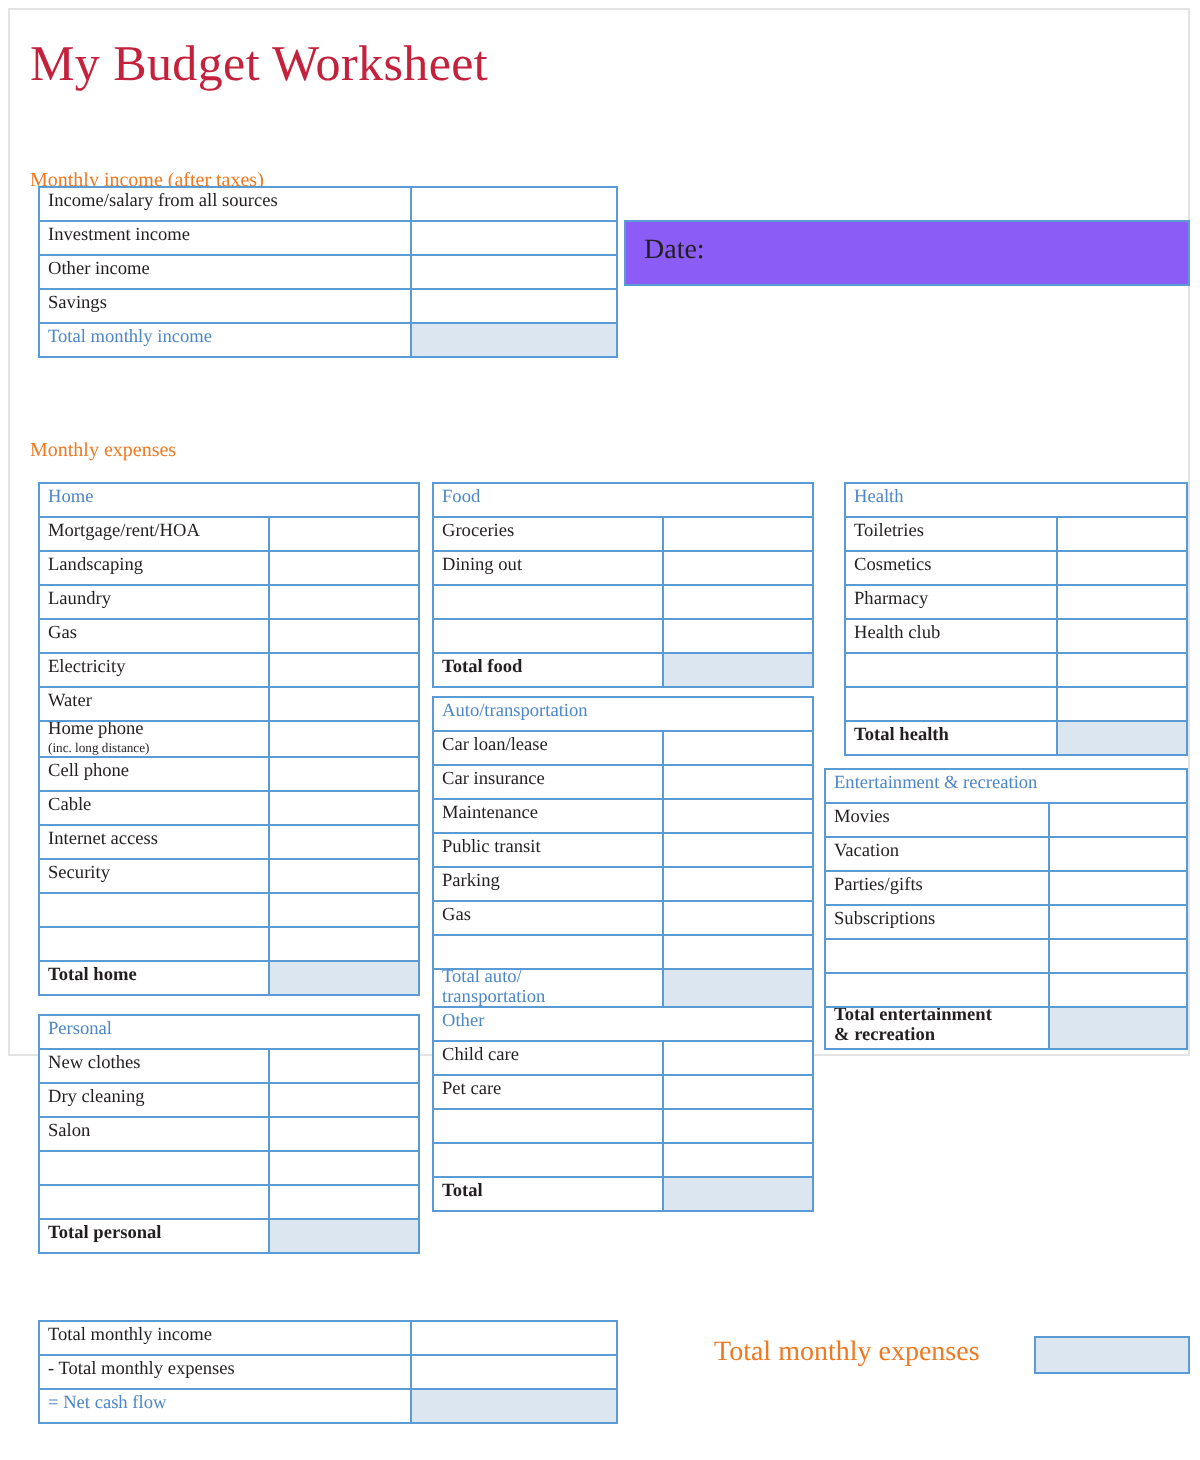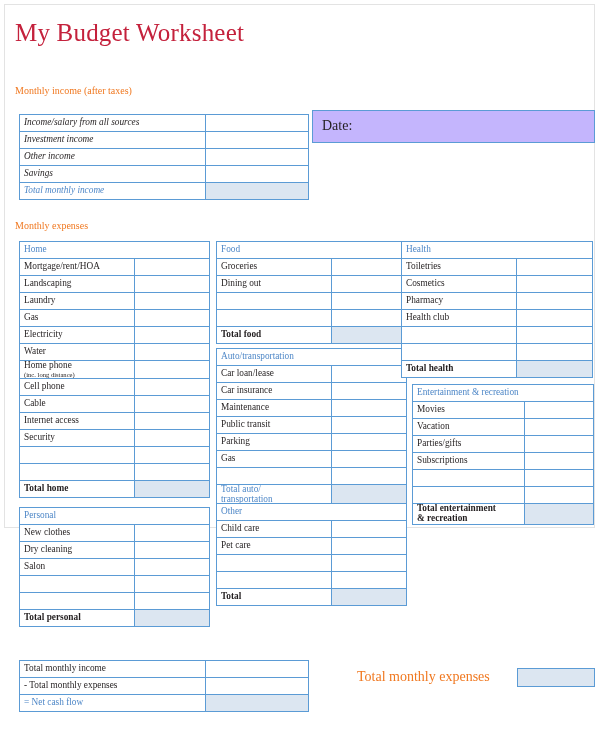--- a/index.html
+++ b/index.html
@@ -86,46 +86,46 @@
     line-height: 1.1;
   }
   td.tall-total {
     height: 28px;
     white-space: normal;
     line-height: 1.15;
     margin-left: 16px;
   }
 
   
-  #income-table { left: 14px; top: 109px; font-style: italic; }
+  #income-table { left: 14px; top: 88px; }
   #income-table td.lbl { width: 181px; }
   #income-table td.val { width: 98px; }
 
   
   #date-box {
     left: 307px; top: 105px;
     width: 283px; height: 33px;
     border: 1px solid #5B9BD5;
     box-sizing: border-box;
-    background: #c4b5fd;
+    background: #8b5cf6;
   }
   #date-label {
     position: absolute;
     left: 9px; top: 7px;
     font-size: 14px;
     color: #231f20;
   }
 
   
   #col-home     { left: 14px;  top: 236px; border-radius: 11px; }
   #col-personal { left: 14px;  top: 502px; }
   #col-food     { left: 211px; top: 236px; }
   #col-auto     { left: 211px; top: 343px; }
   #col-other    { left: 211px; top: 498px; }
-  #col-health   { left: 396px; top: 236px; }
+  #col-health   { left: 417px; top: 236px; }
   #col-ent      { left: 407px; top: 379px; }
 
   #col-home td.lbl, #col-personal td.lbl { width: 110px; }
   #col-home td.val, #col-personal td.val { width: 70px; }
 
   #col-food td.lbl, #col-auto td.lbl, #col-other td.lbl { width: 110px; }
   #col-food td.val, #col-auto td.val, #col-other td.val { width: 70px; }
 
   #col-health td.lbl, #col-ent td.lbl { width: 110px; }
   #col-health td.val, #col-ent td.val { width: 71px; }

